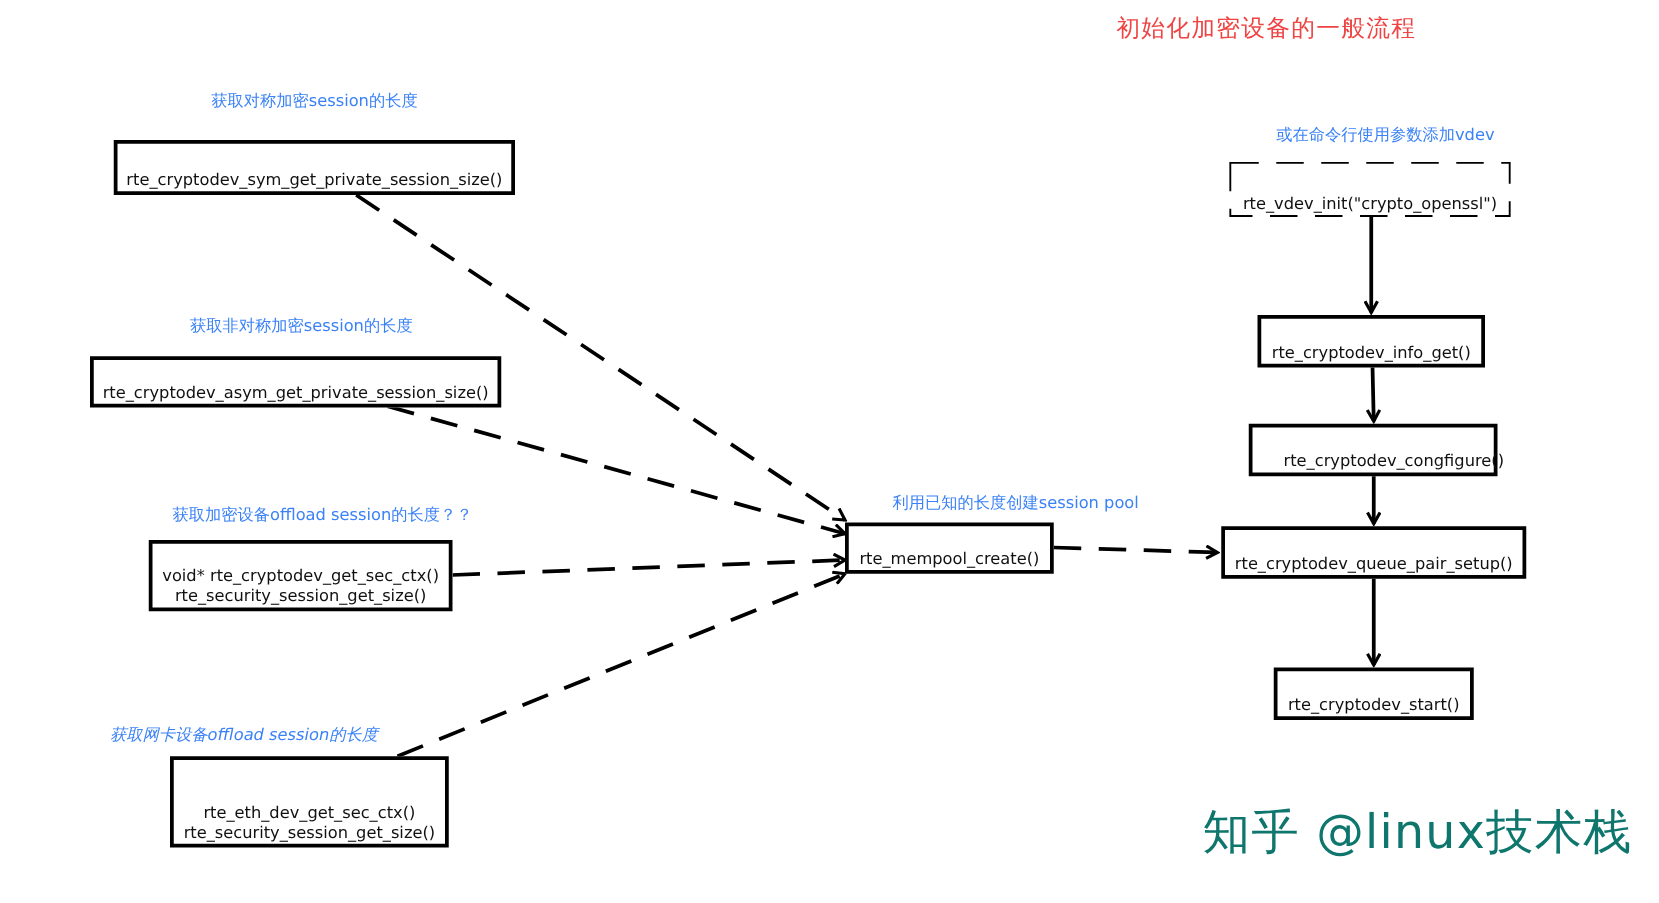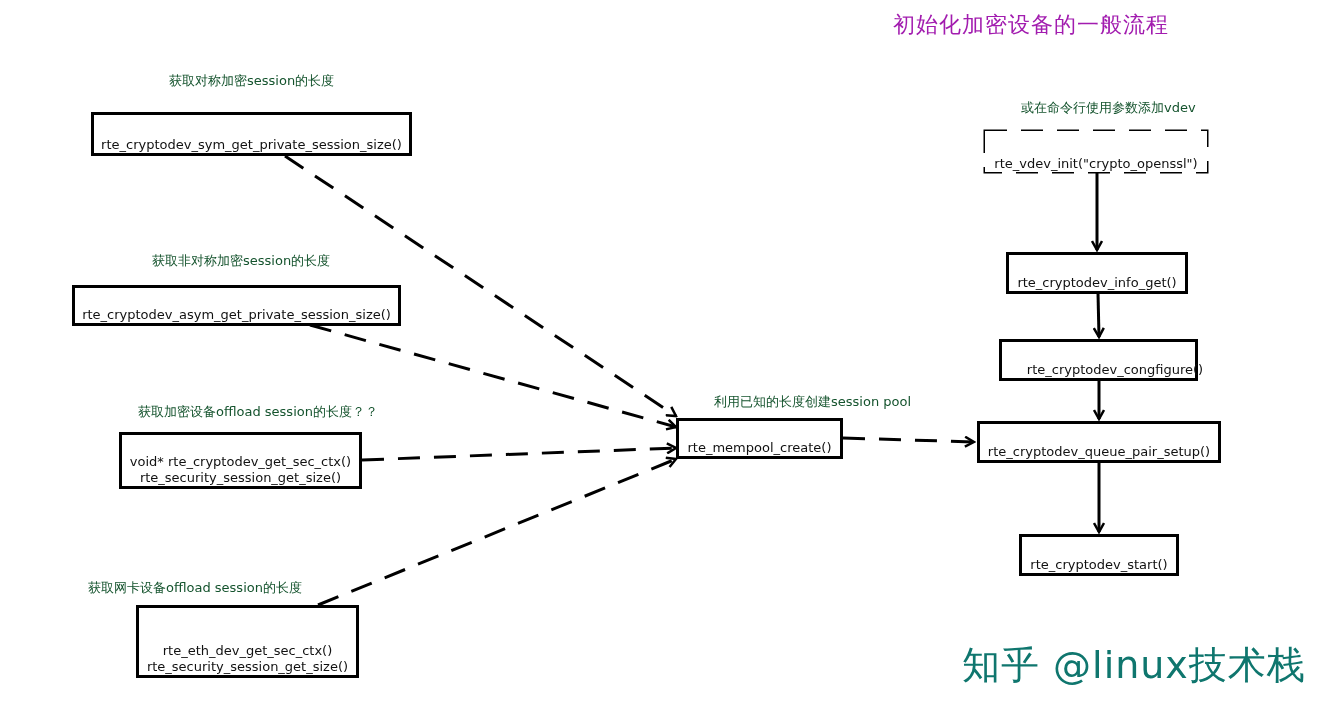--- a/index.html
+++ b/index.html
@@ -1,19 +1,19 @@
 <!DOCTYPE html>
 <html><head>
 <meta charset="utf-8">
 <style>
   html, body { margin: 0; padding: 0; background: #ffffff; }
   body { width: 1327px; height: 722px; position: relative; overflow: hidden;
          font-family: "DejaVu Sans", "Liberation Sans", sans-serif; color: #111; }
-  .title { position: absolute; left: 893px; top: 10px; font-size: 22px; letter-spacing: 1px; color: #a21caf; }
-  .label { position: absolute; font-size: 13px; color: #14532d; white-space: nowrap; }
+  .title { position: absolute; left: 893px; top: 10px; font-size: 19px; letter-spacing: 1px; color: #ef4444; }
+  .label { position: absolute; font-size: 13px; color: #3b82f6; white-space: nowrap; }
   .box { position: absolute; border: 3px solid #000; background: #fff; box-sizing: border-box;
          display: flex; flex-direction: column; align-items: center; justify-content: flex-end;
          font-size: 13px; line-height: 16px; text-align: center; white-space: nowrap; }
   .box.dashed { border: none; }
   svg.edges { position: absolute; left: 0; top: 0; }
   .watermark { position: absolute; left: 962px; top: 640px; font-size: 38px; color: #0f766e;
                white-space: nowrap; letter-spacing: 1px; }
 </style>
 </head>
 <body>
@@ -51,21 +51,21 @@
 <div class="box" style="left:72px; top:285px; width:329px; height:41px;">
   <span>rte_cryptodev_asym_get_private_session_size()</span>
 </div>
 
 <div class="label" style="left:138px; top:403px;">获取加密设备offload session的长度？？</div>
 <div class="box" style="left:119px; top:432px; width:243px; height:57px;">
   <span>void* rte_cryptodev_get_sec_ctx()</span>
   <span>rte_security_session_get_size()</span>
 </div>
 
-<div class="label" style="left:88px; top:579px;">获取网卡设备offload session的长度</div>
+<div class="label" style="left:88px; top:579px;font-style:italic;">获取网卡设备offload session的长度</div>
 <div class="box" style="left:136px; top:605px; width:223px; height:73px;">
   <span>rte_eth_dev_get_sec_ctx()</span>
   <span>rte_security_session_get_size()</span>
 </div>
 
 <div class="label" style="left:714px; top:393px;">利用已知的长度创建session pool</div>
 <div class="box" style="left:676px; top:418px; width:167px; height:41px;">
   <span>rte_mempool_create()</span>
 </div>
 

